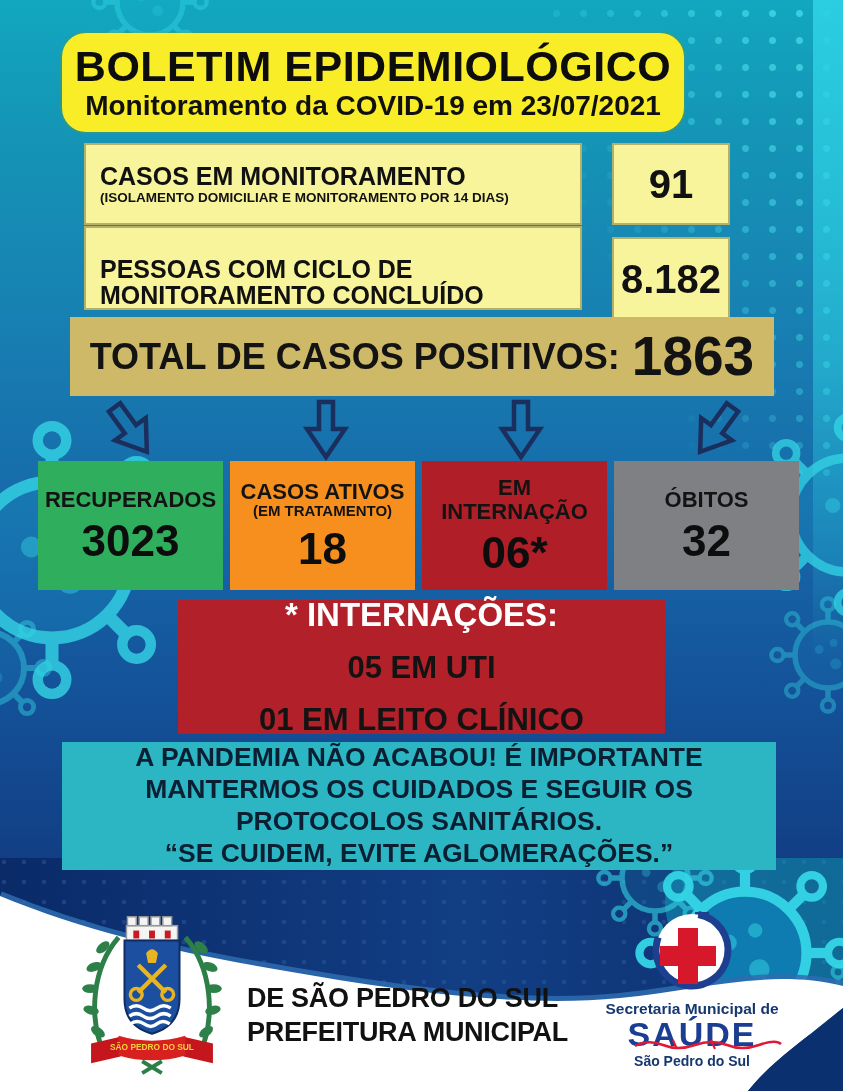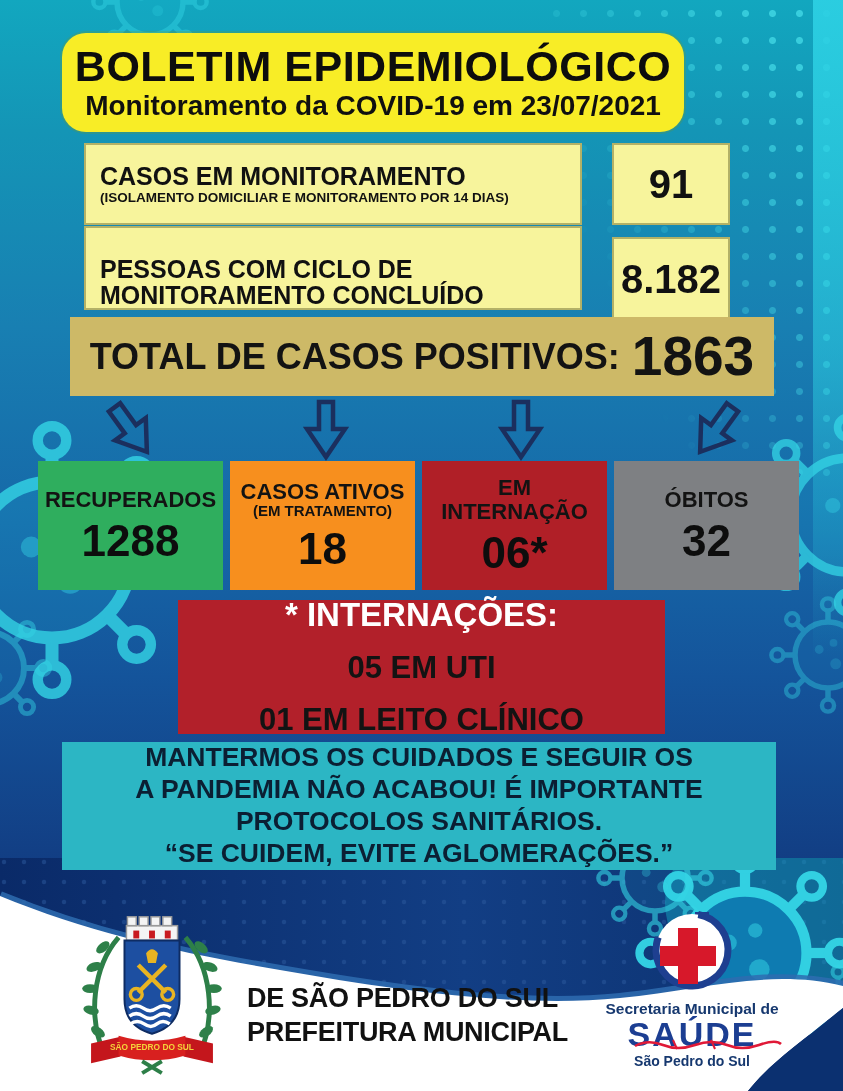--- a/index.html
+++ b/index.html
@@ -150,21 +150,21 @@
   <svg class="arrow a3" viewBox="0 0 46 62">
       <path d="M16,3 h14 v27 h12 L23,58 L4,30 h12 Z" fill="none" stroke="#1b2f5e" stroke-width="4.5"></path>
     </svg>
   <svg class="arrow a4" viewBox="0 0 46 62">
       <path d="M16,3 h14 v27 h12 L23,58 L4,30 h12 Z" fill="none" stroke="#1b2f5e" stroke-width="4.5"></path>
     </svg>
 
   <div class="content stats-row">
     <div class="stat-box stat-green">
       <div class="stat-label">RECUPERADOS</div>
-      <div class="stat-value">1288</div>
+      <div class="stat-value">3023</div>
     </div>
     <div class="stat-box stat-orange">
       <div class="stat-label">CASOS ATIVOS</div>
       <div class="stat-sub">(EM TRATAMENTO)</div>
       <div class="stat-value">18</div>
     </div>
     <div class="stat-box stat-red">
       <div class="stat-label">EM
 INTERNAÇÃO</div>
       <div class="stat-value">06*</div>
@@ -175,22 +175,22 @@
     </div>
   </div>
 
   <div class="content hosp-box">
     <div class="hosp-title">* INTERNAÇÕES:</div>
     <div class="hosp-line">05 EM UTI</div>
     <div class="hosp-line">01 EM LEITO CLÍNICO</div>
   </div>
 
   <div class="content advisory-box">
+    <span class="advisory-line">A PANDEMIA NÃO ACABOU! É IMPORTANTE</span>
     <span class="advisory-line">MANTERMOS OS CUIDADOS E SEGUIR OS</span>
-    <span class="advisory-line">A PANDEMIA NÃO ACABOU! É IMPORTANTE</span>
     <span class="advisory-line">PROTOCOLOS SANITÁRIOS.</span>
     <span class="advisory-line">“SE CUIDEM, EVITE AGLOMERAÇÕES.”</span>
   </div>
 
   <svg class="layer footer-svg" viewBox="0 0 843 233" aria-hidden="true">
     <defs>
       <linearGradient id="bandgrad" x1="0" y1="0" x2="1" y2="0">
         <stop offset="0" stop-color="#0a2a68"></stop>
         <stop offset=".55" stop-color="#123e84"></stop>
         <stop offset="1" stop-color="#0c316f"></stop>

